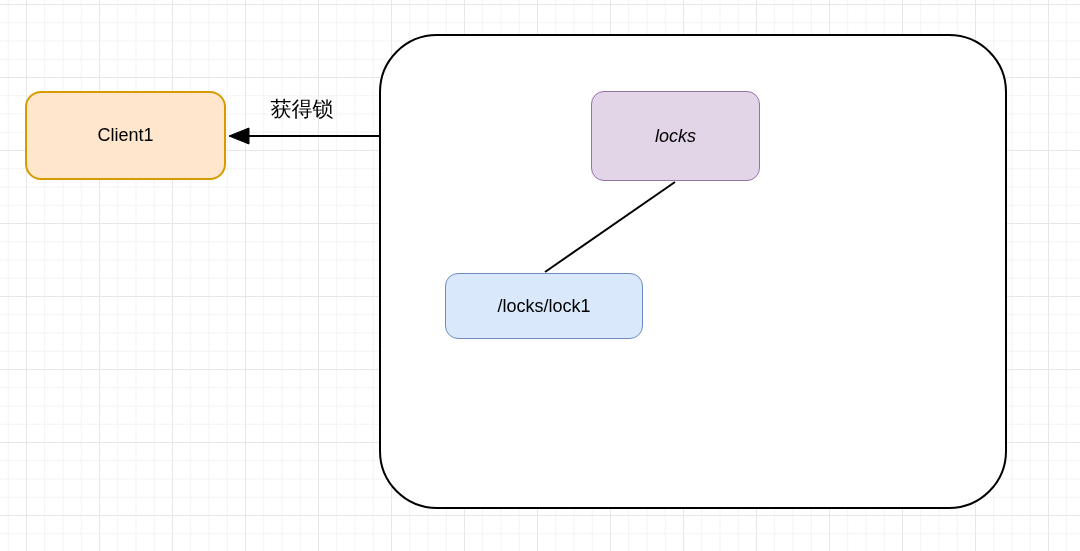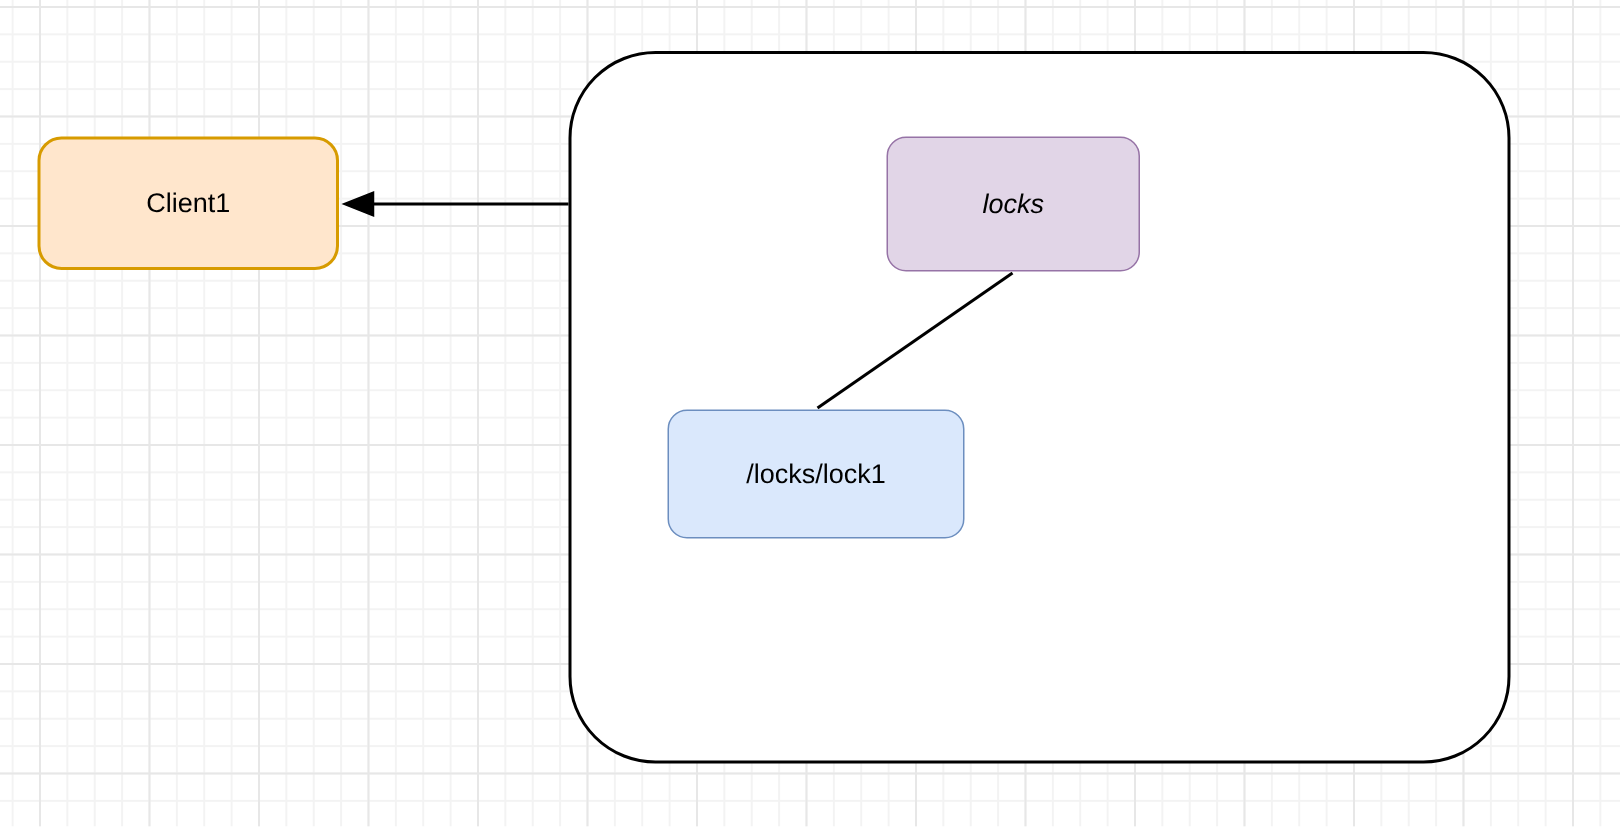--- a/index.html
+++ b/index.html
@@ -70,21 +70,21 @@
     height: 90px;
     border: 1.5px solid #9673A6;
     background: #E1D5E7;
     border-radius: 13px;
     font-style: italic;
   }
   .node-lock1 {
     left: 445px;
     top: 273px;
     width: 198px;
-    height: 86px;
+    height: 66px;
     border: 1.5px solid #6C8EBF;
     background: #DAE8FC;
     border-radius: 13px;
   }
   .edge-label {
     position: absolute;
     left: 251px;
     top: 96px;
     width: 102px;
     text-align: center;
@@ -113,14 +113,15 @@
   </div>
 
   <div class="node node-locks" style="background: rgb(225, 213, 231); border-color: rgb(150, 115, 166);">
     <span>locks</span>
   </div>
 
   <div class="node node-lock1" style="background: rgb(218, 232, 252); border-color: rgb(108, 142, 191);">
     <span>/locks/lock1</span>
   </div>
 
+  <div class="edge-label">获得锁</div>
 
 </div>
 
 </body></html>

